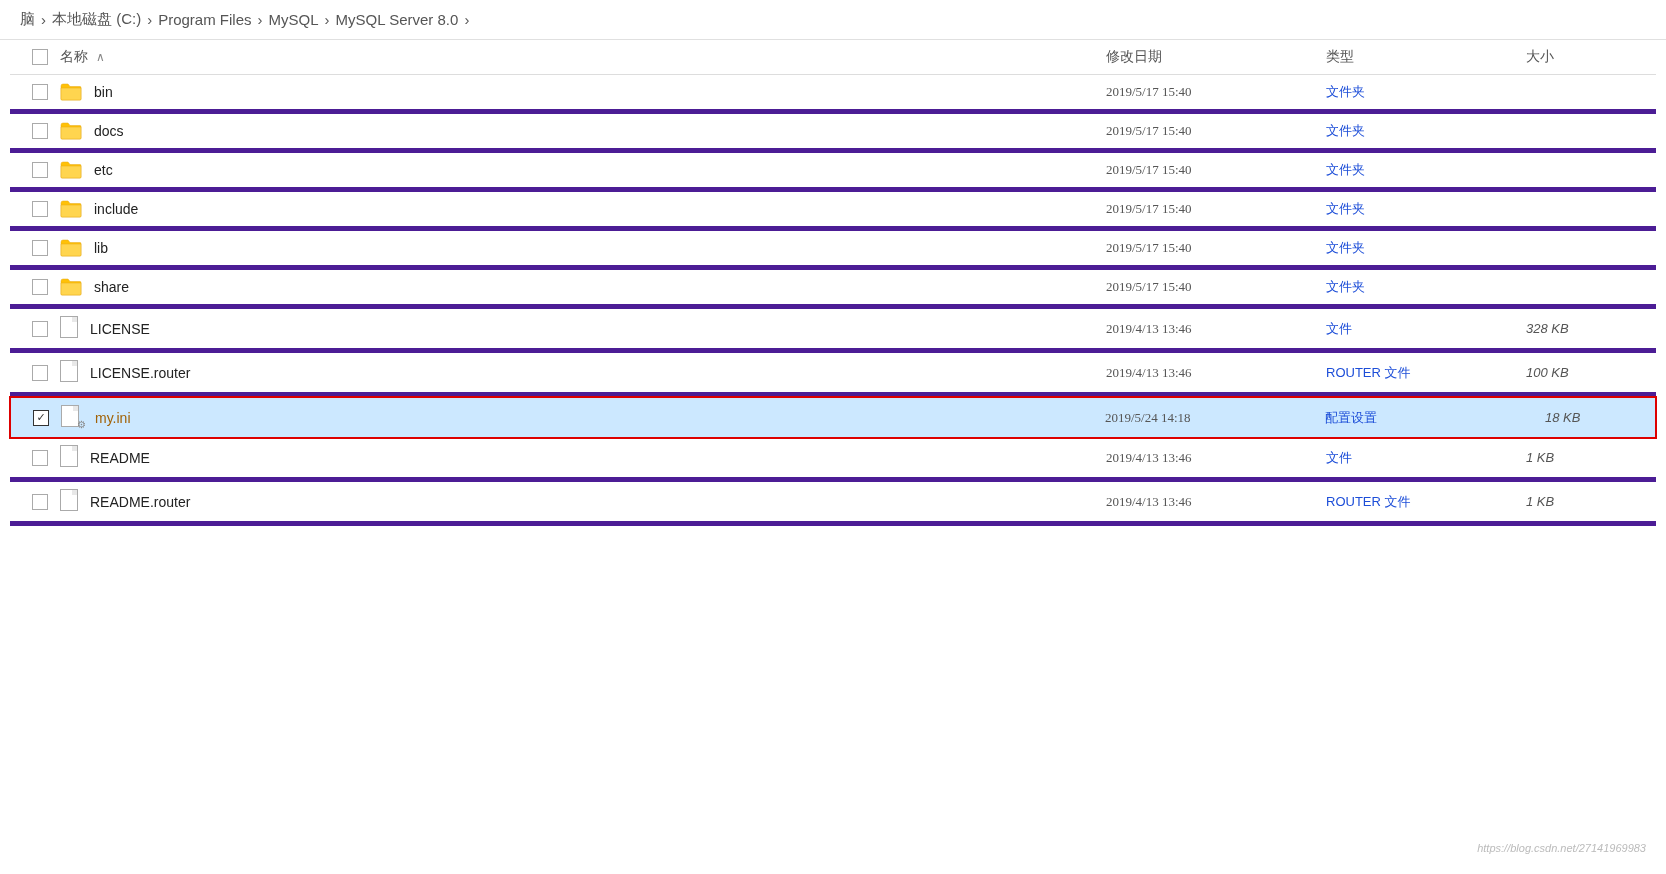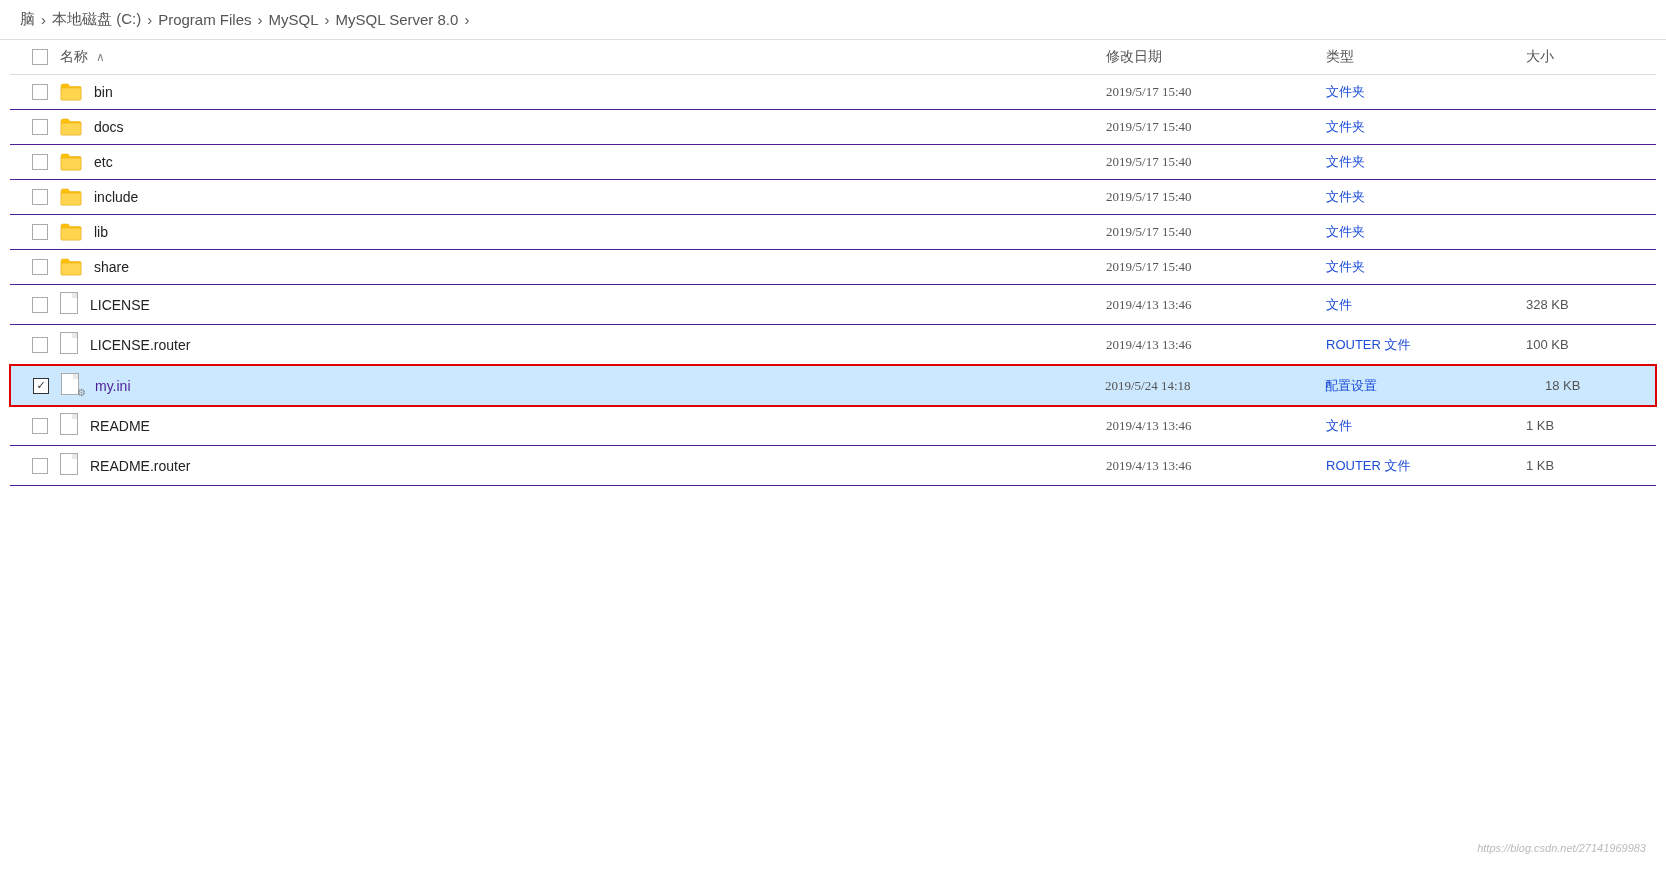--- a/index.html
+++ b/index.html
@@ -92,21 +92,21 @@
       align-items: center;
       color: #555;
     }
 
     
     .file-row {
       display: grid;
       grid-template-columns: 40px 1fr 220px 200px 120px;
       padding: 7px 10px;
       align-items: center;
-      border-bottom: 1px solid #4c1d95;
+      border-bottom: 5px solid #4c1d95;
       cursor: pointer;
     }
     .file-row.selected {
       background: #cce8ff;
       border: 1px solid #c0c0c0;
     }
     .file-row.selected .col-checkbox .checkbox {
       border-color: #333;
     }
 
@@ -144,25 +144,26 @@
     }
     .type-text {
       color: #1d4ed8;
       font-size: 13px;
     }
     .size-text {
       color: #555;
       font-size: 13px;
       text-align: right;
       display: block;
+      font-style: italic;
     }
 
     
     .file-row.selected .col-name .item-name {
-      color: #4c1d95;
+      color: #a16207;
     }
 
     
     .watermark {
       position: fixed;
       bottom: 20px;
       right: 20px;
       font-size: 11px;
       color: #bbb;
       font-style: italic;

